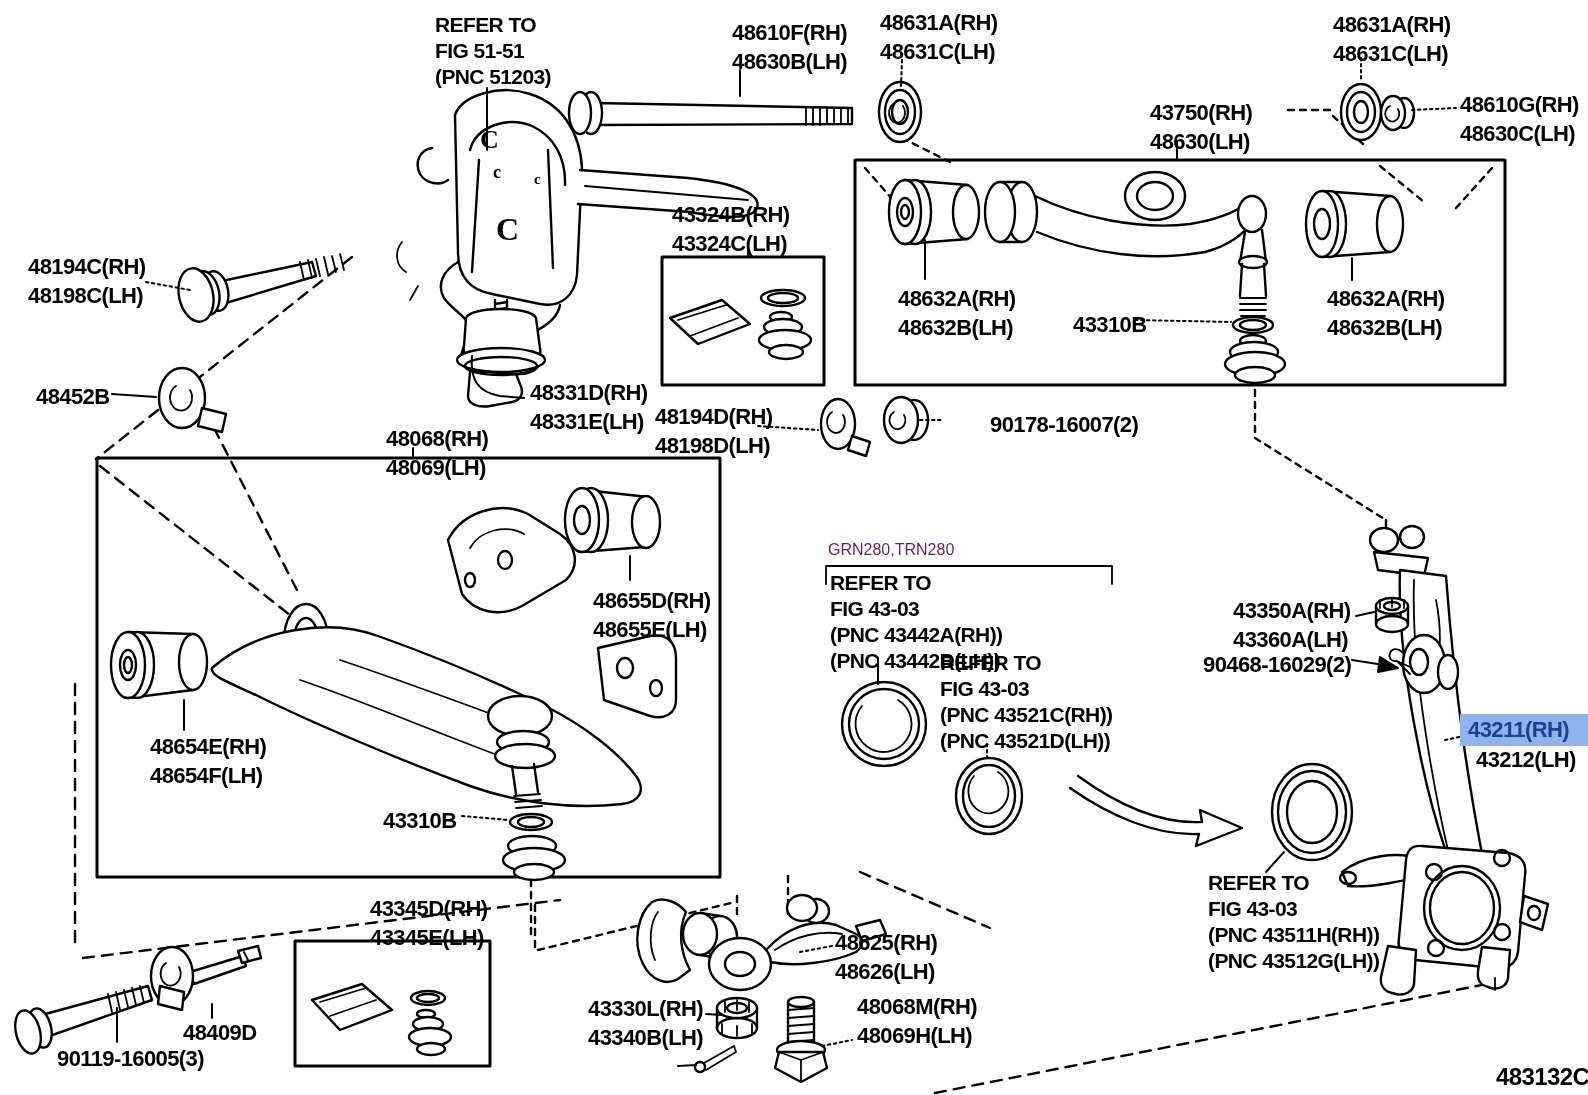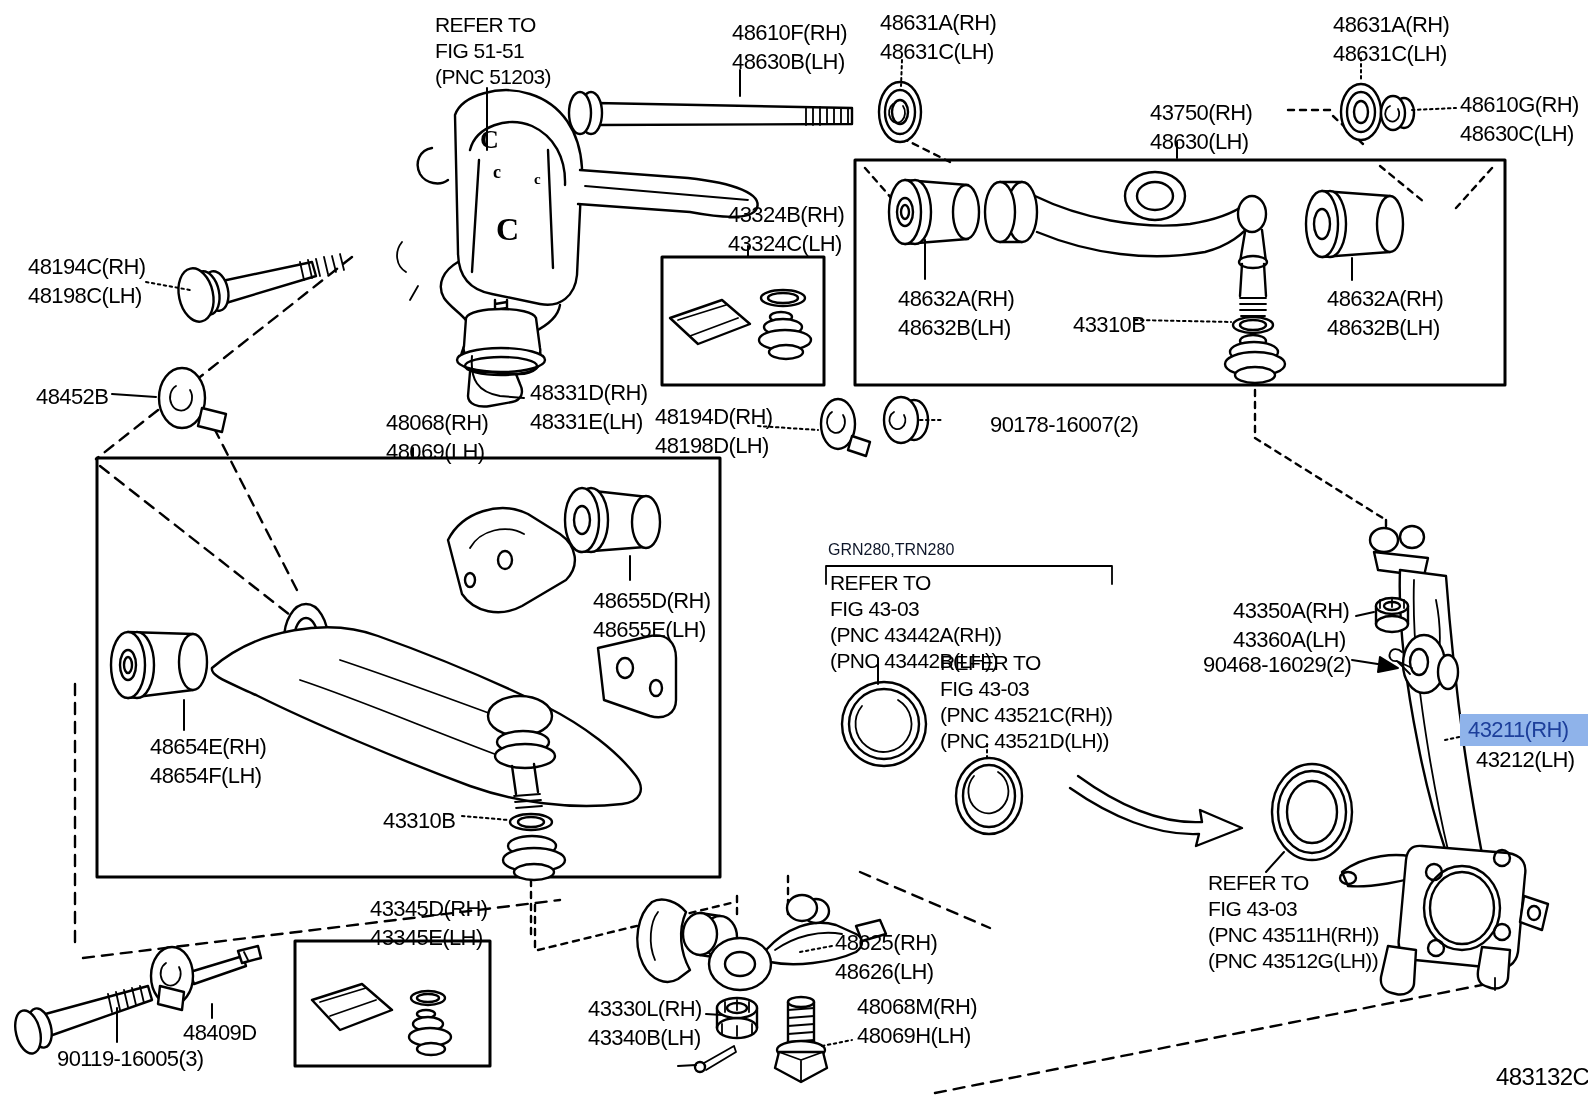--- a/index.html
+++ b/index.html
@@ -7,24 +7,24 @@
          font-family:"Liberation Sans",sans-serif;}
   #art{position:absolute;left:0;top:0;}
   svg{fill:none;stroke:#000;stroke-width:2.4;stroke-linecap:round;stroke-linejoin:round;}
   svg .w{fill:#fff;}
   svg .bx{stroke-width:3;}
   svg .thin{stroke-width:1.8;}
   svg .dsh{stroke-dasharray:11 8;}
   svg .dsh2{stroke-dasharray:6 6;}
   svg .dot{stroke-dasharray:2.5 3.5;stroke-width:2;}
   svg text{stroke:none;fill:#000;font-family:"Liberation Serif",serif;font-weight:bold;}
-  .lbl{position:absolute;font-weight:normal;font-size:22px;line-height:29px;
+  .lbl{position:absolute;font-weight:bold;font-size:22px;line-height:29px;
        letter-spacing:-0.6px;white-space:nowrap;color:#000;}
   .note{font-size:21px;line-height:26px;}
-  .plain{font-weight:normal;font-size:16px;line-height:20px;letter-spacing:0;color:#0f172a;}
+  .plain{font-weight:normal;font-size:16px;line-height:20px;letter-spacing:0;color:#701a75;}
   .code{font-size:24px;}
   .hl-line{background:var(--hl-bg,#8FB3EA);color:var(--hl-text,#1D3F9B);
            padding:1px 6px 2px 8px;margin-left:-8px;min-width:118px;}
 </style>
 </head>
 <body>
 
 <div id="stage">
 
 <svg id="art" width="1588" height="1095" viewBox="0 0 1588 1095">
@@ -399,21 +399,21 @@
 <div class="lbl" style="left:1150px;top:98px">
   <div>43750(RH)</div>
   <div>48630(LH)</div>
 </div>
 
 <div class="lbl" style="left:1460px;top:90px">
   <div>48610G(RH)</div>
   <div>48630C(LH)</div>
 </div>
 
-<div class="lbl" style="left:728px;top:200px">
+<div class="lbl" style="left:672px;top:200px">
   <div>43324B(RH)</div>
   <div>43324C(LH)</div>
 </div>
 
 <div class="lbl" style="left:28px;top:252px">
   <div>48194C(RH)</div>
   <div>48198C(LH)</div>
 </div>
 
 <div class="lbl" style="left:898px;top:284px">
@@ -432,21 +432,21 @@
 
 <div class="lbl" style="left:36px;top:382px">
   <div>48452B</div>
 </div>
 
 <div class="lbl" style="left:530px;top:378px">
   <div>48331D(RH)</div>
   <div>48331E(LH)</div>
 </div>
 
-<div class="lbl" style="left:386px;top:408px">
+<div class="lbl" style="left:386px;top:424px">
   <div>48068(RH)</div>
   <div>48069(LH)</div>
 </div>
 
 <div class="lbl" style="left:655px;top:402px">
   <div>48194D(RH)</div>
   <div>48198D(LH)</div>
 </div>
 
 <div class="lbl" style="left:990px;top:410px">

